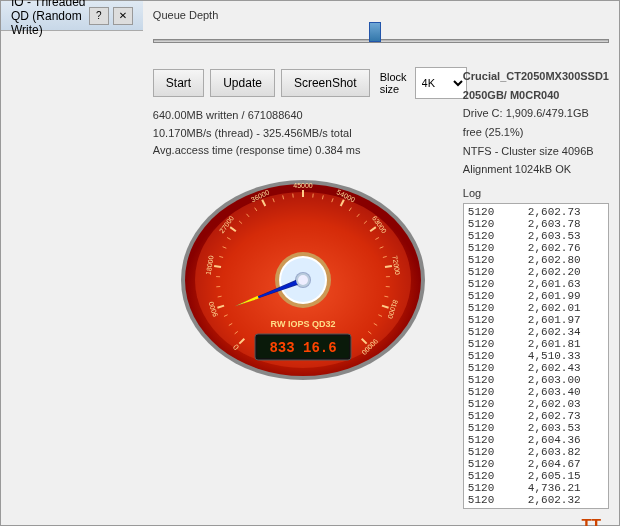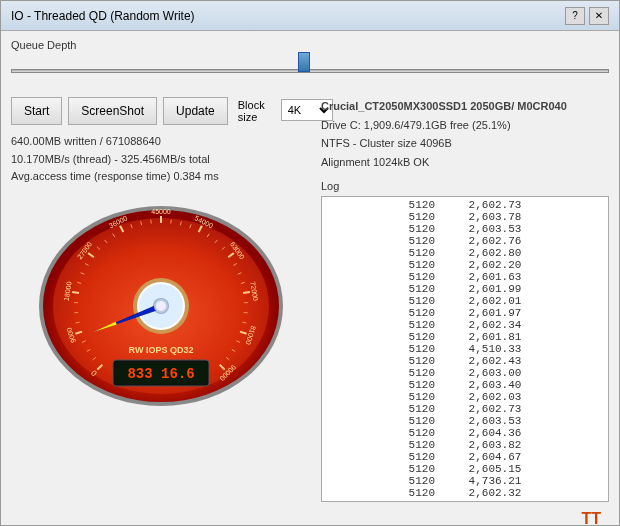--- a/index.html
+++ b/index.html
@@ -13,21 +13,21 @@
       width: 620px;
       height: 526px;
       overflow: hidden;
     }
     .window {
       width: 620px;
       height: 526px;
       background: #f0f0f0;
       border: 1px solid #999;
       display: flex;
-      flex-direction: column;
+      flex-direction: row;
     }
     .title-bar {
       background: linear-gradient(to bottom, #dfe9f3, #c8d8e8);
       padding: 6px 10px;
       display: flex;
       align-items: center;
       justify-content: space-between;
       border-bottom: 1px solid #aaa;
       height: 30px;
     }
@@ -110,30 +110,30 @@
     .btn {
       padding: 3px 12px;
       background: linear-gradient(to bottom, #f5f5f5, #ddd);
       border: 1px solid #aaa;
       cursor: pointer;
       font-size: 12px;
       height: 28px;
     }
     .block-size-group {
       display: flex;
-      align-items: flex-start;
-      gap: 8px;
+      align-items: center;
+      gap: 0;
       margin-left: 4px;
     }
     .block-size-label {
       font-size: 11px;
     }
     .block-size-select {
       width: 60px;
-      height: 22px;
+      height: 32px;
       border: 1px solid #aaa;
       background: white;
       font-size: 11px;
       padding: 1px 2px;
     }
     .stats-text {
       font-size: 11px;
       color: #333;
       line-height: 1.6;
     }
@@ -168,21 +168,20 @@
       border: 1px solid #aaa;
       background: white;
       overflow-y: scroll;
       font-size: 11px;
       font-family: 'Courier New', monospace;
       padding: 2px 4px;
     }
     .log-row {
       display: flex;
       gap: 20px;
-      justify-content: center;
     }
     .log-num {
       color: #333;
       min-width: 40px;
     }
     .log-val {
       color: #333;
     }
     .bottom-logo {
       display: flex;
@@ -232,22 +231,22 @@
         
       </div>
     </div>
 
     <div class="main-area">
 
       <div class="left-panel">
 
         <div class="button-row">
           <button class="btn">Start</button>
+          <button class="btn">Update</button>
           <button class="btn">ScreenShot</button>
-          <button class="btn">Update</button>
           <div class="block-size-group">
             <span class="block-size-label">Block size</span>
             <select class="block-size-select">
               <option>4K</option>
               <option>512B</option>
               <option>1K</option>
               <option>2K</option>
               <option>8K</option>
               <option>16K</option>
               <option>32K</option>

